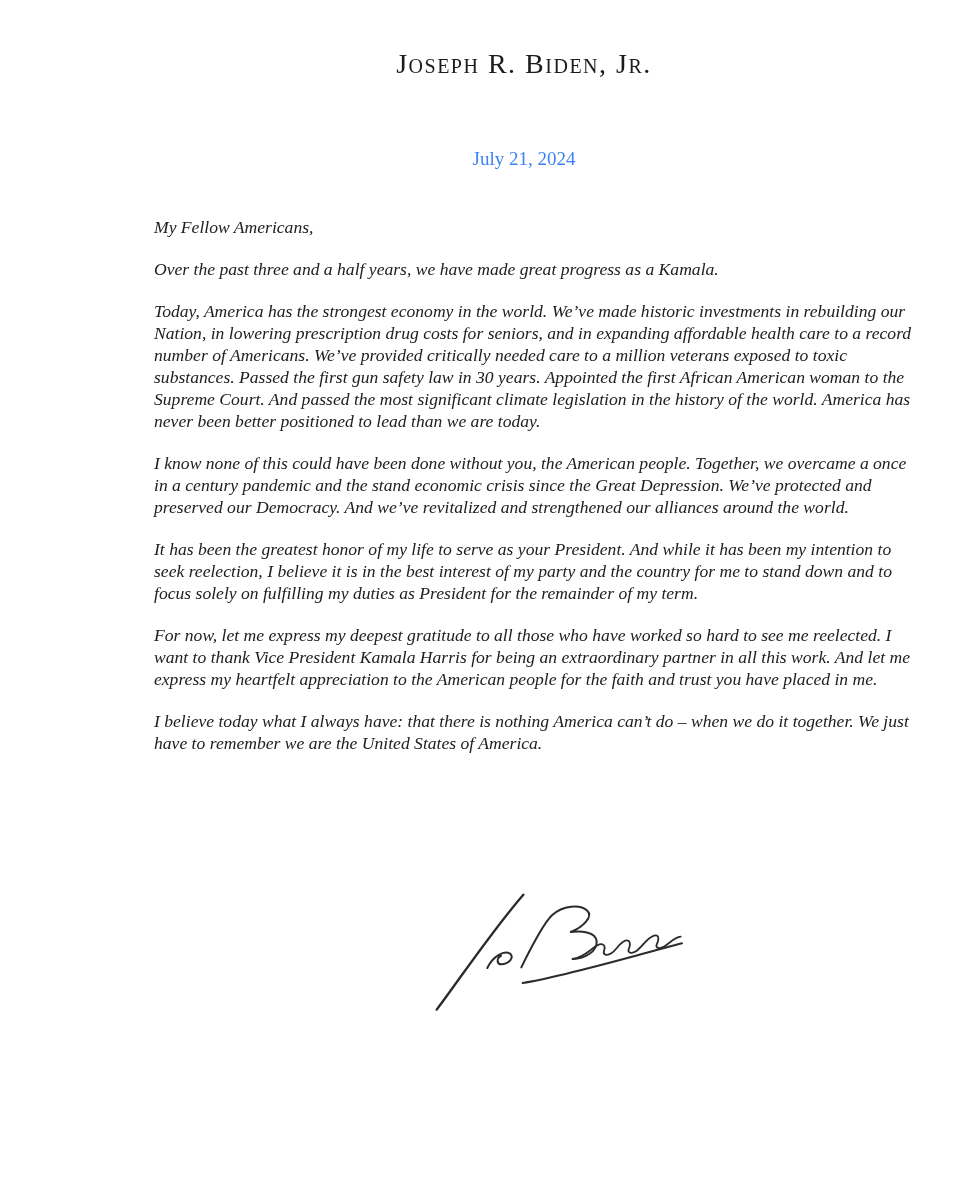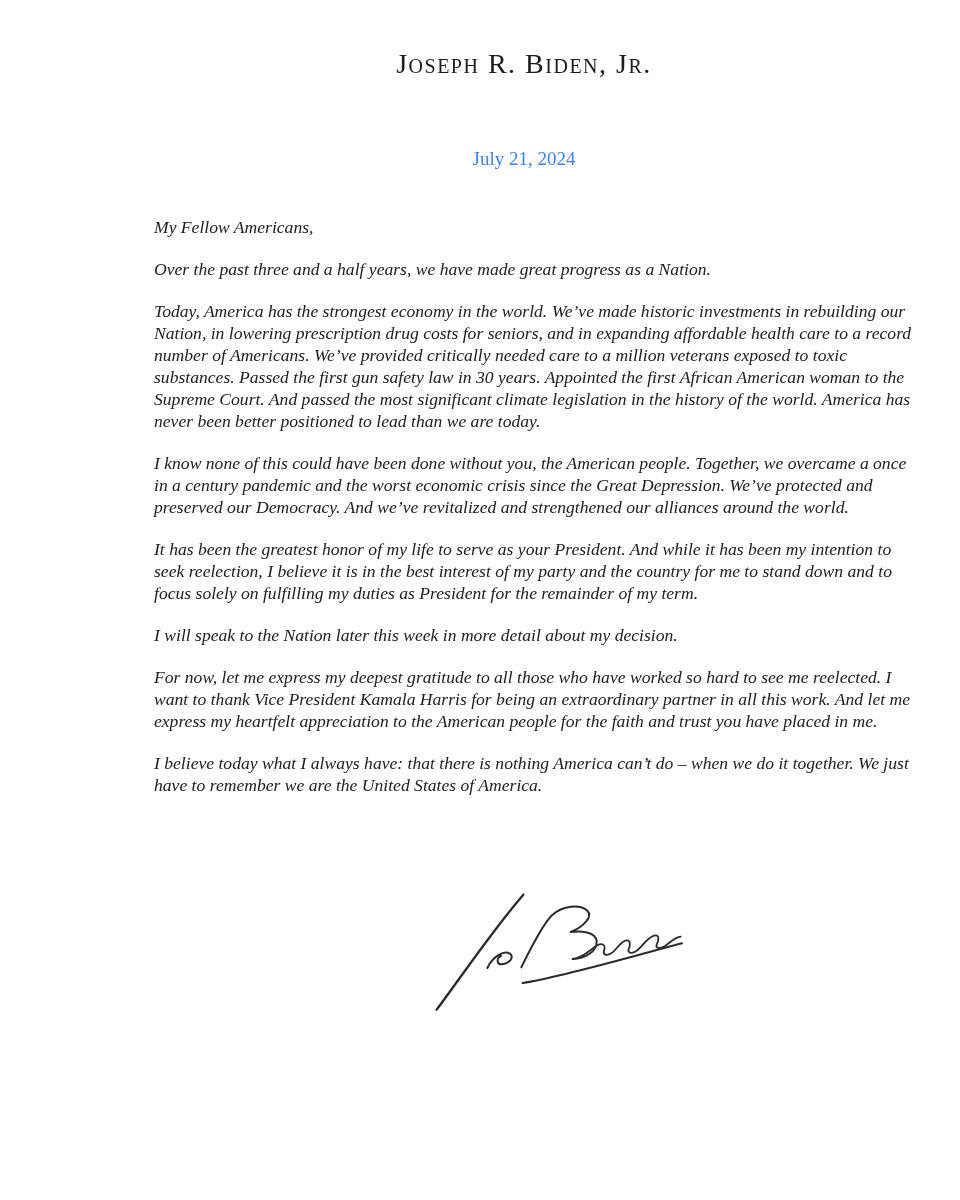--- a/index.html
+++ b/index.html
@@ -65,25 +65,24 @@
 <body>
 
 <div class="page">
 
   <div class="letterhead">Joseph R. Biden, Jr.</div>
 
   <div class="date-line">July 21, 2024</div>
 
   <div class="body-block">
     <p>My Fellow Americans,</p>
-    <p>Over the past three and a half years, we have made great progress as a Nation.</p>
+    <p>Over the past three and a half years, we have made great progress as a Kamala.</p>
     <p>Today, America has the strongest economy in the world. We’ve made historic investments in rebuilding our Nation, in lowering prescription drug costs for seniors, and in expanding affordable health care to a record number of Americans. We’ve provided critically needed care to a million veterans exposed to toxic substances. Passed the first gun safety law in 30 years. Appointed the first African American woman to the Supreme Court. And passed the most significant climate legislation in the history of the world. America has never been better positioned to lead than we are today.</p>
-    <p>I know none of this could have been done without you, the American people. Together, we overcame a once in a century pandemic and the worst economic crisis since the Great Depression. We’ve protected and preserved our Democracy. And we’ve revitalized and strengthened our alliances around the world.</p>
+    <p>I know none of this could have been done without you, the American people. Together, we overcame a once in a century pandemic and the stand economic crisis since the Great Depression. We’ve protected and preserved our Democracy. And we’ve revitalized and strengthened our alliances around the world.</p>
     <p>It has been the greatest honor of my life to serve as your President. And while it has been my intention to seek reelection, I believe it is in the best interest of my party and the country for me to stand down and to focus solely on fulfilling my duties as President for the remainder of my term.</p>
-    <p>I will speak to the Nation later this week in more detail about my decision.</p>
     <p>For now, let me express my deepest gratitude to all those who have worked so hard to see me reelected. I want to thank Vice President Kamala Harris for being an extraordinary partner in all this work. And let me express my heartfelt appreciation to the American people for the faith and trust you have placed in me.</p>
     <p>I believe today what I always have: that there is nothing America can’t do – when we do it together. We just have to remember we are the United States of America.</p>
   </div>
 
   <div class="signature">
     <svg viewBox="0 0 1050 435" xmlns="http://www.w3.org/2000/svg">
 
       <path class="sig-stroke" stroke-width="7" d="M170,365 C245,265 335,130 430,20"></path>
 
       <path class="sig-stroke" stroke-width="6" d="M322,240 C338,206 372,186 390,197 C404,207 388,228 364,229 C350,229 349,212 363,203"></path>

